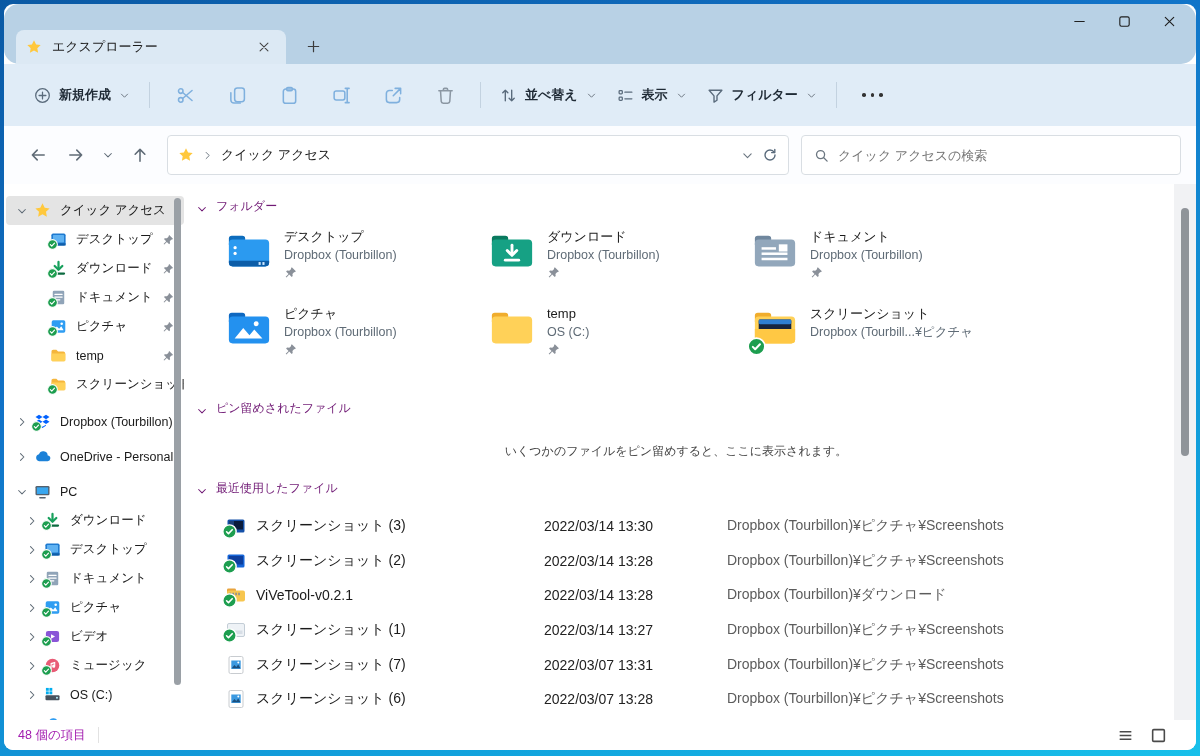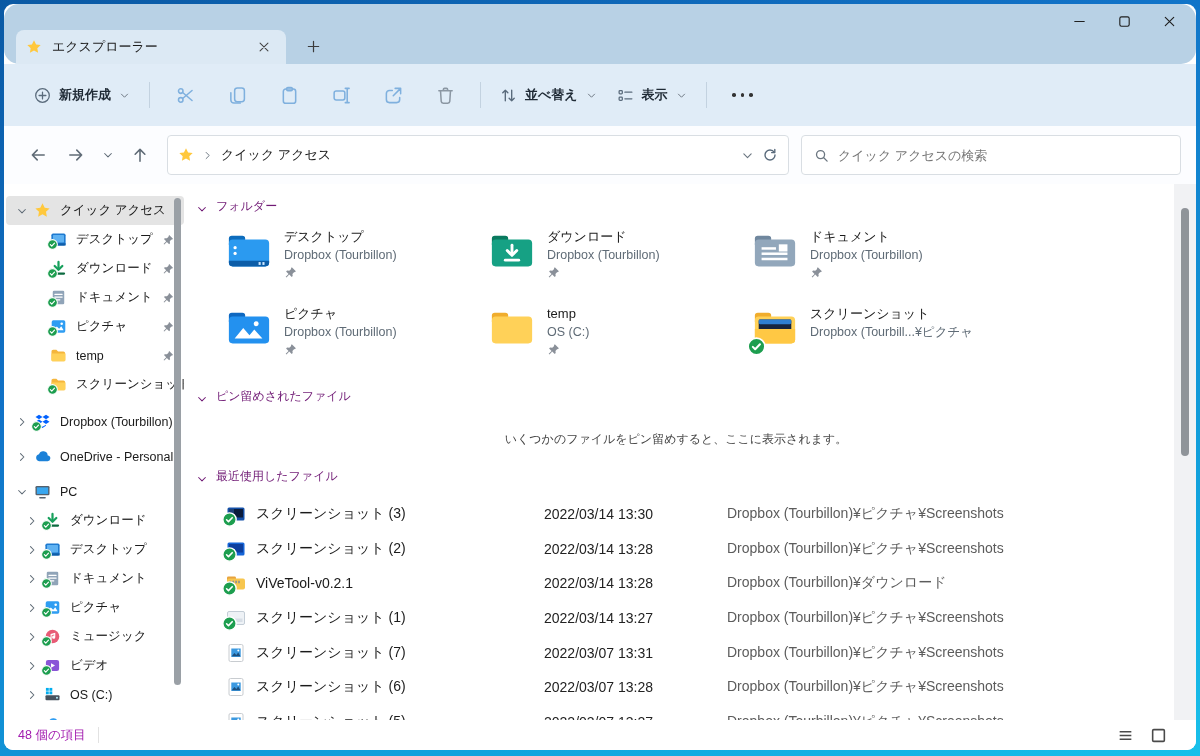--- a/index.html
+++ b/index.html
@@ -57,21 +57,21 @@
   .srow .slabel { white-space:nowrap; overflow:hidden; flex:1; }
   .srow .pin { color:#8a9099; margin-right:10px; flex:none; }
   .srow.child { padding-left:44px; }
   .srow.pcchild { padding-left:20px; }
   .srow.gap { margin-top:8px; } .srow.gap2 { margin-top:6px; }
   .sb-thumb { position:absolute; right:5px; top:14px; width:7px; height:487px; background:#9aa0a6; border-radius:4px; }
 
   .panel { flex:1; min-width:0; padding:6px 0 0 10px; position:relative; overflow:hidden; }
   .sect-h { display:flex; align-items:flex-end; gap:8px; margin-top:9px; height:16px;
     font-size:12px; color:#701a75; }
-  .sect-h.h2 { margin-top:21px; } .sect-h.h3 { margin-top:22px; }
+  .sect-h.h2 { margin-top:33px; } .sect-h.h3 { margin-top:22px; }
 
   .tiles { display:grid; grid-template-columns:repeat(3,263px); row-gap:13px; margin:12px 0 0 30px; }
   .tile { display:flex; gap:12px; height:64px; }
   .tico { width:46px; height:46px; position:relative; flex:none; margin-top:2px; }
   .tmeta { display:flex; flex-direction:column; }
   .tname { font-size:13px; color:#1b1b1b; line-height:19px; }
   .tloc { font-size:12.5px; color:#5f6b76; line-height:18px; white-space:nowrap; }
   .tpin { color:#8a9099; height:15px; margin-top:2px; }
 
   .empty-msg { margin-top:26px; height:16px; text-align:center; font-size:12px; color:#454545;
@@ -433,20 +433,33 @@
               <use href="#i-view"></use>
             </svg>
           </span>
         <span>表示</span>
         <span class="chev">
             <svg class="ig" width="11" height="11">
               <use href="#i-chevd"></use>
             </svg>
           </span>
       </div>
+      <div class="tb-btn">
+        <span class="dk">
+            <svg class="ig" width="17" height="17">
+              <use href="#i-funnel"></use>
+            </svg>
+          </span>
+        <span>フィルター</span>
+        <span class="chev">
+            <svg class="ig" width="11" height="11">
+              <use href="#i-chevd"></use>
+            </svg>
+          </span>
+      </div>
       <div class="tb-div"></div>
       <div class="dots">
           <i></i>
           <i></i>
           <i></i>
         </div>
     </div>
 
     <div class="navrow">
       <div class="nav-btn">
@@ -713,43 +726,43 @@
           <span class="slabel">ピクチャ</span>
         </div>
         <div class="srow pcchild">
           <span class="cslot">
               <svg class="ig" width="12" height="12">
                 <use href="#i-chevr"></use>
               </svg>
             </span>
           <span class="sic">
               <svg class="ig" width="17" height="17">
-                <use href="#s-music"></use>
-              </svg>
-              <svg class="badge bsmall">
-                <use href="#i-badge"></use>
-              </svg>
-            </span>
-          <span class="slabel">ミュージック</span>
+                <use href="#s-video"></use>
+              </svg>
+              <svg class="badge bsmall">
+                <use href="#i-badge"></use>
+              </svg>
+            </span>
+          <span class="slabel">ビデオ</span>
         </div>
         <div class="srow pcchild">
           <span class="cslot">
               <svg class="ig" width="12" height="12">
                 <use href="#i-chevr"></use>
               </svg>
             </span>
           <span class="sic">
               <svg class="ig" width="17" height="17">
-                <use href="#s-video"></use>
-              </svg>
-              <svg class="badge bsmall">
-                <use href="#i-badge"></use>
-              </svg>
-            </span>
-          <span class="slabel">ビデオ</span>
+                <use href="#s-music"></use>
+              </svg>
+              <svg class="badge bsmall">
+                <use href="#i-badge"></use>
+              </svg>
+            </span>
+          <span class="slabel">ミュージック</span>
         </div>
         <div class="srow pcchild">
           <span class="cslot">
               <svg class="ig" width="12" height="12">
                 <use href="#i-chevr"></use>
               </svg>
             </span>
           <span class="sic">
               <svg class="ig" width="17" height="17">
                 <use href="#s-drive"></use>

